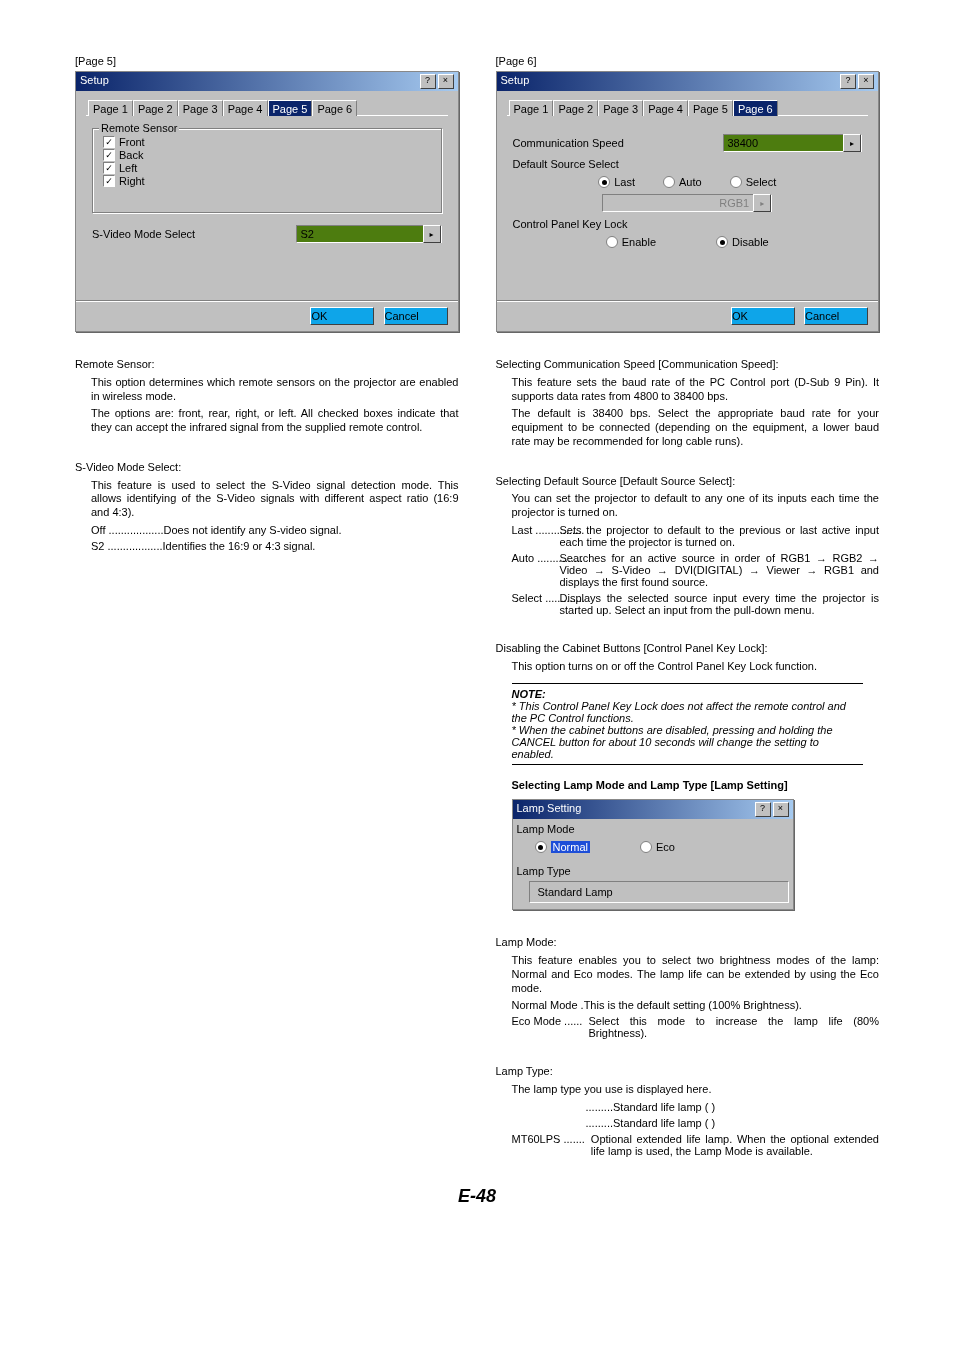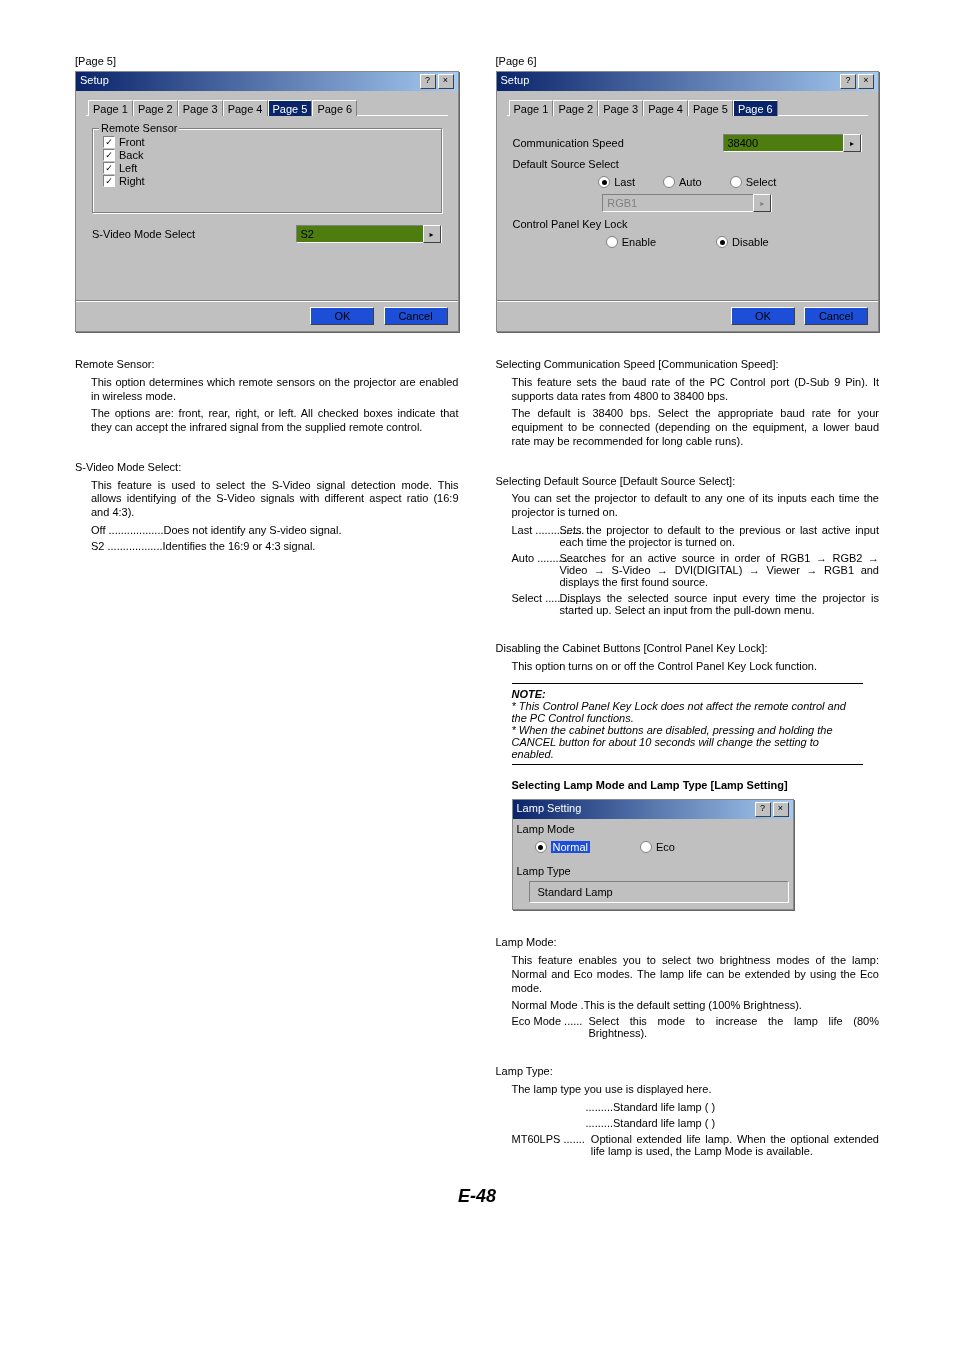--- a/index.html
+++ b/index.html
@@ -112,39 +112,39 @@
   .row-label { flex:0 0 auto; }
   .combo {
     display:flex; align-items:center;
     background:#4d7c0f;
     border:1px solid #808080;
     border-right-color:#fff;border-bottom-color:#fff;
     height:18px;
     box-sizing:border-box;
     min-width:120px;
   }
-  .combo.gray { background:#c0c0c0; color:#808080; }
+  .combo.gray { background:#c0c0c0; color:#808080;text-align:right; }
   .combo-text { flex:1; padding:0 4px; font-size:11px; }
   .combo-btn {
     width:16px;height:16px;background:#c0c0c0;
     border:1px solid #fff;border-right-color:#404040;border-bottom-color:#404040;
     display:flex;align-items:center;justify-content:center;font-size:8px;
   }
   .radio-row { display:flex; align-items:center; gap:4px; }
   .radio {
     width:12px;height:12px;border-radius:50%;
     background:#fff;border:1px solid #808080;
     box-sizing:border-box;display:inline-flex;align-items:center;justify-content:center;
   }
   .radio-dot{ width:5px;height:5px;border-radius:50%;background:#000;}
   .btn-bar{ border-top:1px solid #808080; box-shadow:inset 0 1px 0 #fff; padding:6px 10px; text-align:right;}
   .win-btn{
     display:inline-block;
     border:1px solid #fff;border-right-color:#404040;border-bottom-color:#404040;
-    background:#1d4ed8;padding:2px 0;width:62px;text-align:center;font-size:11px;margin-left:6px;
+    background:#0ea5e9;padding:2px 0;width:62px;text-align:left;font-size:11px;margin-left:6px;
   }
 
   
   .para { margin: 4px 0 4px 0; text-align: justify; line-height:1.25;}
   .para.ind { margin-left:16px;}
   .h-item { margin-top:26px;}
   .def-row { display:flex; margin:4px 0 4px 16px; text-align:justify;}
   .def-term { white-space:nowrap;}
   .def-desc { flex:1; margin-left:6px; }
   .def-table .def-row .def-term{ width:42px;}

